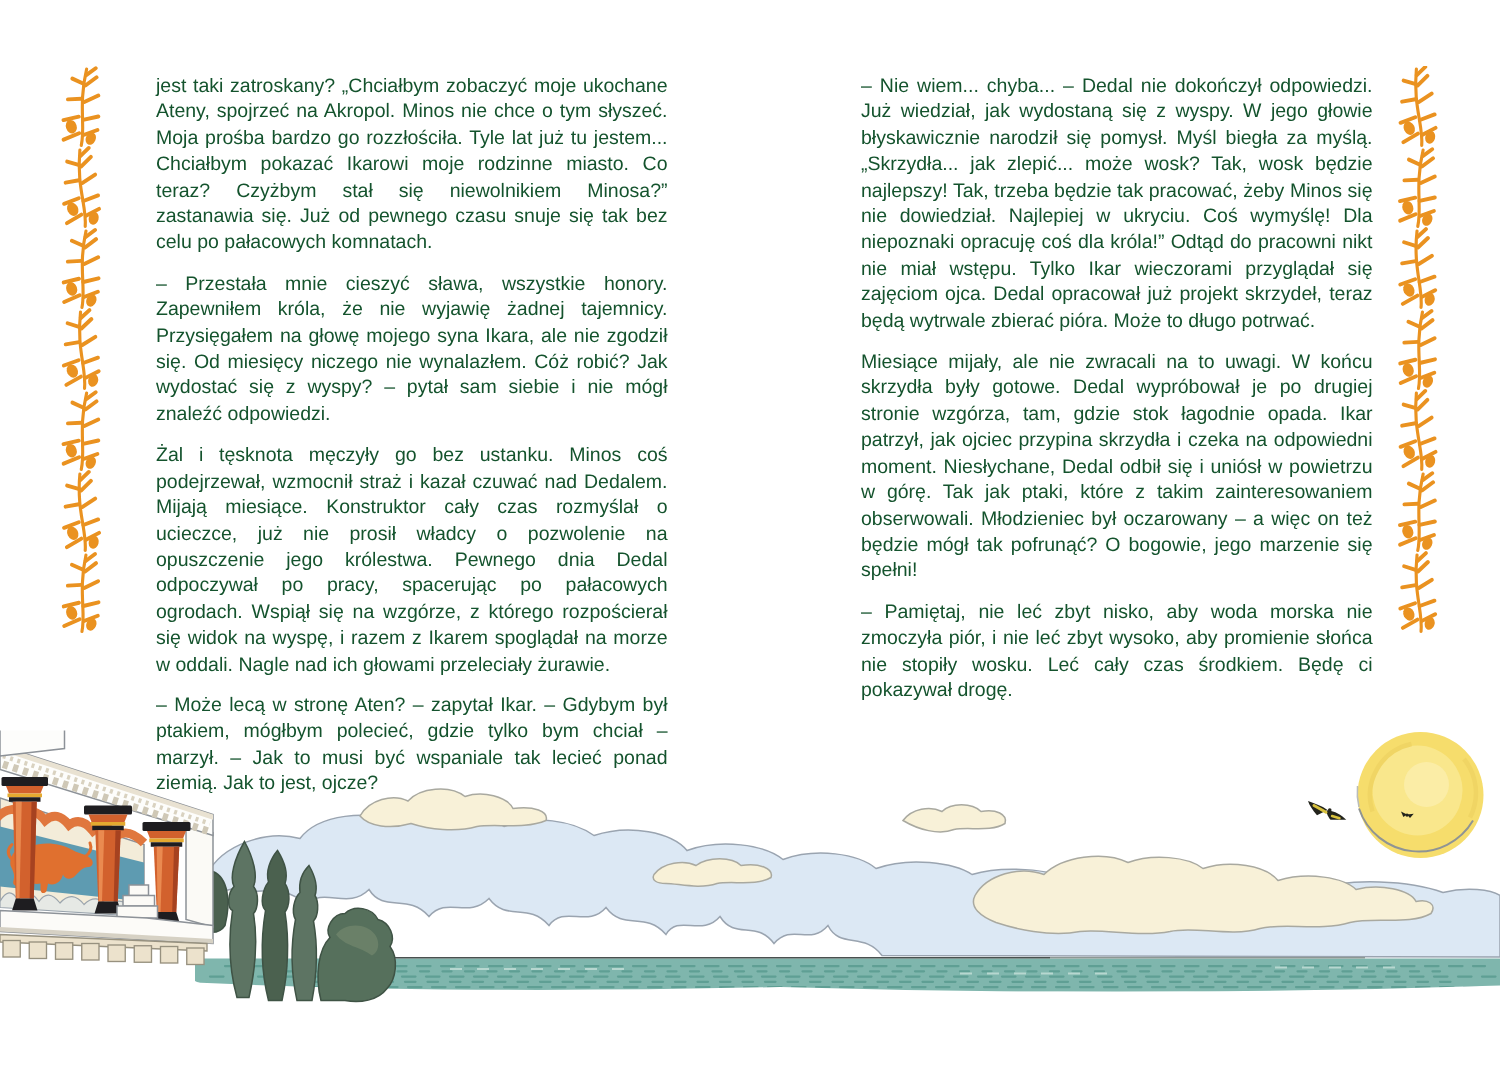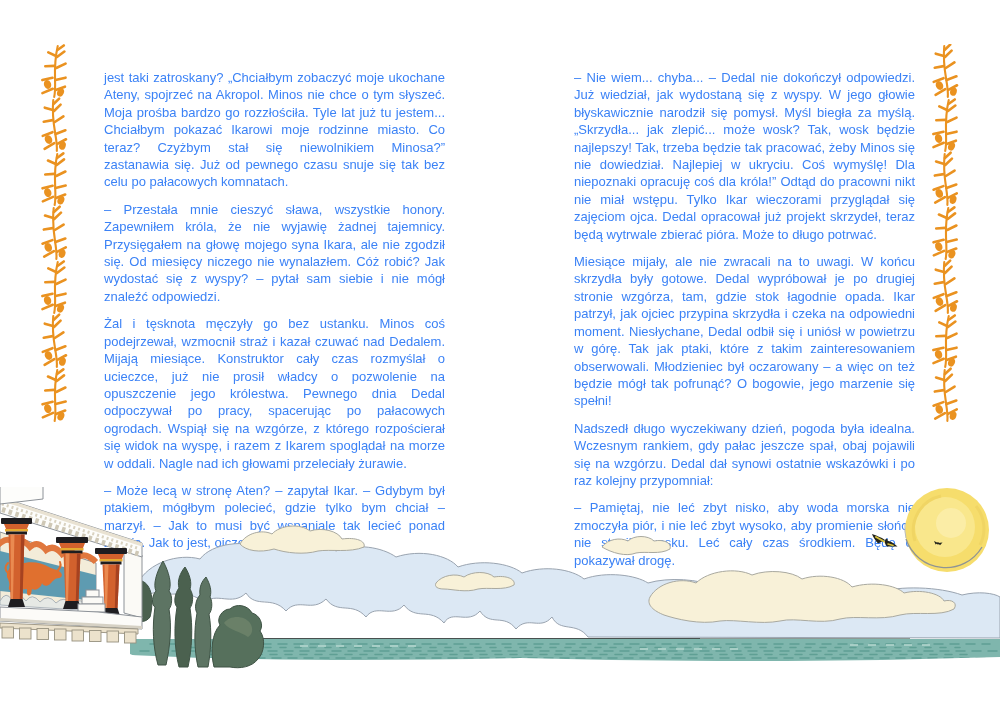--- a/index.html
+++ b/index.html
@@ -3,22 +3,22 @@
 <meta charset="utf-8">
 <style>
   html,body{margin:0;padding:0;}
   body{
     width:1000px;height:721px;position:relative;overflow:hidden;
     background:#ffffff;
     font-family:"Liberation Sans","DejaVu Sans",sans-serif;
   }
   .page{position:absolute;inset:0;}
   .text-col{
-    position:absolute;top:69px;width:341px;
-    color:#3b82f6;font-size:13px;line-height:17.4px;
+    position:absolute;top:48px;width:341px;
+    color:#14532d;font-size:13px;line-height:17.4px;
     text-align:justify;letter-spacing:0;
   }
   .text-col p{margin:0 0 10px 0;}
   #left-col{left:104px;}
   #right-col{left:574px;}
   .ornament{position:absolute;top:44px;width:38px;height:380px;}
   #ornament-left{left:37px;}
   #ornament-right{left:928px;}
   #scene{position:absolute;left:0;top:487px;width:1000px;height:234px;}
 </style>
@@ -61,21 +61,20 @@
   <div id="left-col" class="text-col">
     <p>jest taki zatroskany? „Chciałbym zobaczyć moje ukochane Ateny, spojrzeć na Akropol. Minos nie chce o tym słyszeć. Moja prośba bardzo go rozzłościła. Tyle lat już tu jestem... Chciałbym pokazać Ikarowi moje rodzinne miasto. Co teraz? Czyżbym stał się niewolnikiem Minosa?” zastanawia się. Już od pewnego czasu snuje się tak bez celu po pałacowych komnatach.</p>
     <p>– Przestała mnie cieszyć sława, wszystkie honory. Zapewniłem króla, że nie wyjawię żadnej tajemnicy. Przysięgałem na głowę mojego syna Ikara, ale nie zgodził się. Od miesięcy niczego nie wynalazłem. Cóż robić? Jak wydostać się z wyspy? – pytał sam siebie i nie mógł znaleźć odpowiedzi.</p>
     <p>Żal i tęsknota męczyły go bez ustanku. Minos coś podejrzewał, wzmocnił straż i kazał czuwać nad Dedalem. Mijają miesiące. Konstruktor cały czas rozmyślał o ucieczce, już nie prosił władcy o pozwolenie na opuszczenie jego królestwa. Pewnego dnia Dedal odpoczywał po pracy, spacerując po pałacowych ogrodach. Wspiął się na wzgórze, z którego rozpościerał się widok na wyspę, i razem z Ikarem spoglądał na morze w oddali. Nagle nad ich głowami przeleciały żurawie.</p>
     <p>– Może lecą w stronę Aten? – zapytał Ikar. – Gdybym był ptakiem, mógłbym polecieć, gdzie tylko bym chciał – marzył. – Jak to musi być wspaniale tak lecieć ponad ziemią. Jak to jest, ojcze?</p>
   </div>
 
   <div id="right-col" class="text-col">
     <p>– Nie wiem... chyba... – Dedal nie dokończył odpowiedzi. Już wiedział, jak wydostaną się z wyspy. W jego głowie błyskawicznie narodził się pomysł. Myśl biegła za myślą. „Skrzydła... jak zlepić... może wosk? Tak, wosk będzie najlepszy! Tak, trzeba będzie tak pracować, żeby Minos się nie dowiedział. Najlepiej w ukryciu. Coś wymyślę! Dla niepoznaki opracuję coś dla króla!” Odtąd do pracowni nikt nie miał wstępu. Tylko Ikar wieczorami przyglądał się zajęciom ojca. Dedal opracował już projekt skrzydeł, teraz będą wytrwale zbierać pióra. Może to długo potrwać.</p>
     <p>Miesiące mijały, ale nie zwracali na to uwagi. W końcu skrzydła były gotowe. Dedal wypróbował je po drugiej stronie wzgórza, tam, gdzie stok łagodnie opada. Ikar patrzył, jak ojciec przypina skrzydła i czeka na odpowiedni moment. Niesłychane, Dedal odbił się i uniósł w powietrzu w górę. Tak jak ptaki, które z takim zainteresowaniem obserwowali. Młodzieniec był oczarowany – a więc on też będzie mógł tak pofrunąć? O bogowie, jego marzenie się spełni!</p>
-    <p>Nadszedł długo wyczekiwany dzień, pogoda była idealna. Wczesnym rankiem, gdy pałac jeszcze spał, obaj pojawili się na wzgórzu. Dedal dał synowi ostatnie wskazówki i po raz kolejny przypomniał:</p>
     <p>– Pamiętaj, nie leć zbyt nisko, aby woda morska nie zmoczyła piór, i nie leć zbyt wysoko, aby promienie słońca nie stopiły wosku. Leć cały czas środkiem. Będę ci pokazywał drogę.</p>
   </div>
 
   <svg id="scene" viewBox="0 0 1000 234">
 
     <g>
       <circle cx="947" cy="43" r="42" fill="#f6dd6c"></circle>
       <circle cx="945" cy="40" r="30" fill="#f9e78c"></circle>
       <circle cx="951" cy="36" r="15" fill="#fbeda6"></circle>
       <path d="M915,54 A35,35 0 0 1 941,9" fill="none" stroke="#f0d564" stroke-width="3"></path>

